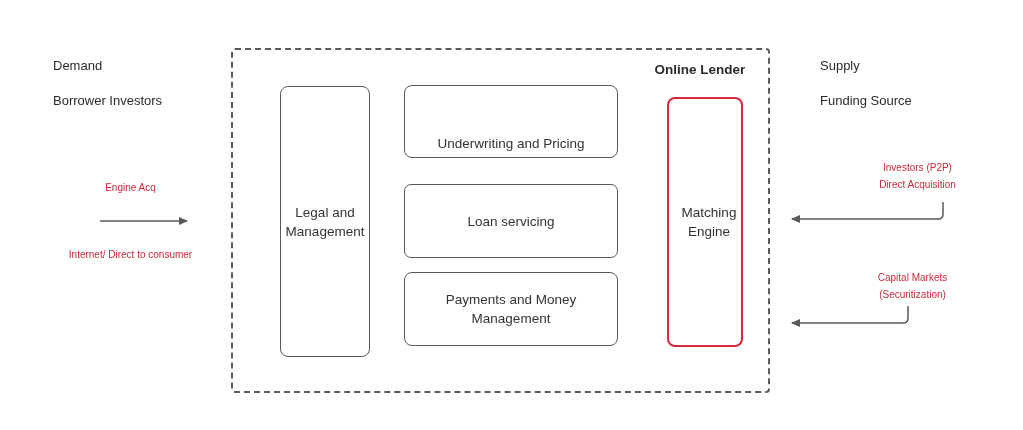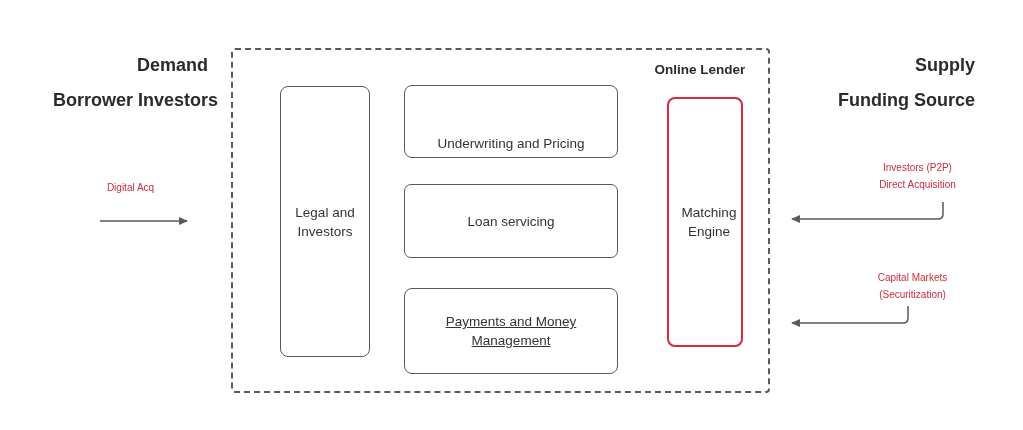--- a/index.html
+++ b/index.html
@@ -14,24 +14,24 @@
     position: relative;
     width: 1023px;
     height: 430px;
     background: #ffffff;
     overflow: hidden;
   }
   .abs { position: absolute; }
 
   
   .side-heading {
-    font-size: 18px;
-    font-weight: bold;
+    font-size: 13px;
+    font-weight: normal;
     color: #2b2b2b;
-    text-align: right;
+    text-align: left;
     line-height: 17px;
     white-space: nowrap;
   }
   
   .red-label {
     font-size: 10px;
     font-weight: normal;
     color: #CC2B3C;
     text-align: center;
     line-height: 17px;
@@ -77,49 +77,50 @@
 </style>
 </head>
 <body>
 
 <div id="canvas">
 
   <div class="abs side-heading" style="left:53px; top:57px; width:155px;">Demand</div>
 
   <div class="abs side-heading" style="left:53px; top:92px; width:155px;">Borrower Investors</div>
 
-  <div class="abs red-label" style="left:53px; top:179px; width:155px;">Digital Acq</div>
+  <div class="abs red-label" style="left:53px; top:179px; width:155px;">Engine Acq</div>
 
   <svg class="abs conn" style="left:92px; top:206px;" width="115" height="30" viewBox="0 0 115 30">
     <defs>
       <marker id="arrowRight" markerWidth="9" markerHeight="9" refX="8" refY="4.5" orient="auto" markerUnits="userSpaceOnUse">
         <path d="M0,0.6 L9,4.5 L0,8.4 Z" fill="#595959"></path>
       </marker>
     </defs>
     <line x1="8" y1="15" x2="95" y2="15" stroke="#595959" stroke-width="1.5" marker-end="url(#arrowRight)"></line>
   </svg>
 
+  <div class="abs red-label" style="left:53px; top:246px; width:155px;">Internet/ Direct to consumer</div>
 
   <div class="abs dashed-box" style="left:231px; top:48px; width:539px; height:345px;"></div>
 
   <div class="abs container-label" style="left:630px; top:62px; width:140px;">Online Lender</div>
 
   <div class="abs node" style="left:280px; top:86px; width:90px; height:271px;">
-    <span>Legal and Investors</span>
+    <span>Legal and Management</span>
   </div>
 
   <div class="abs node" style="left:404px; top:85px; width:214px; height:73px;align-items:flex-end;">
     <span>Underwriting and Pricing</span>
   </div>
 
   <div class="abs node" style="left:404px; top:184px; width:214px; height:74px;border-radius:7px;">
     <span>Loan servicing</span>
   </div>
 
-  <div class="abs node" style="left:404px; top:288px; width:214px; height:86px;text-decoration:underline;">
+  <div class="abs node" style="left:404px; top:272px; width:214px; height:74px;">
     <span>Payments and Money Management</span>
   </div>
 
   <div class="abs node accent" style="left:667px; top:97px; width:76px; height:250px;">
     <span>Matching Engine</span>
   </div>
 
   <div class="abs side-heading" style="left:820px; top:57px; width:155px;">Supply</div>
 
   <div class="abs side-heading" style="left:820px; top:92px; width:155px;">Funding Source</div>

